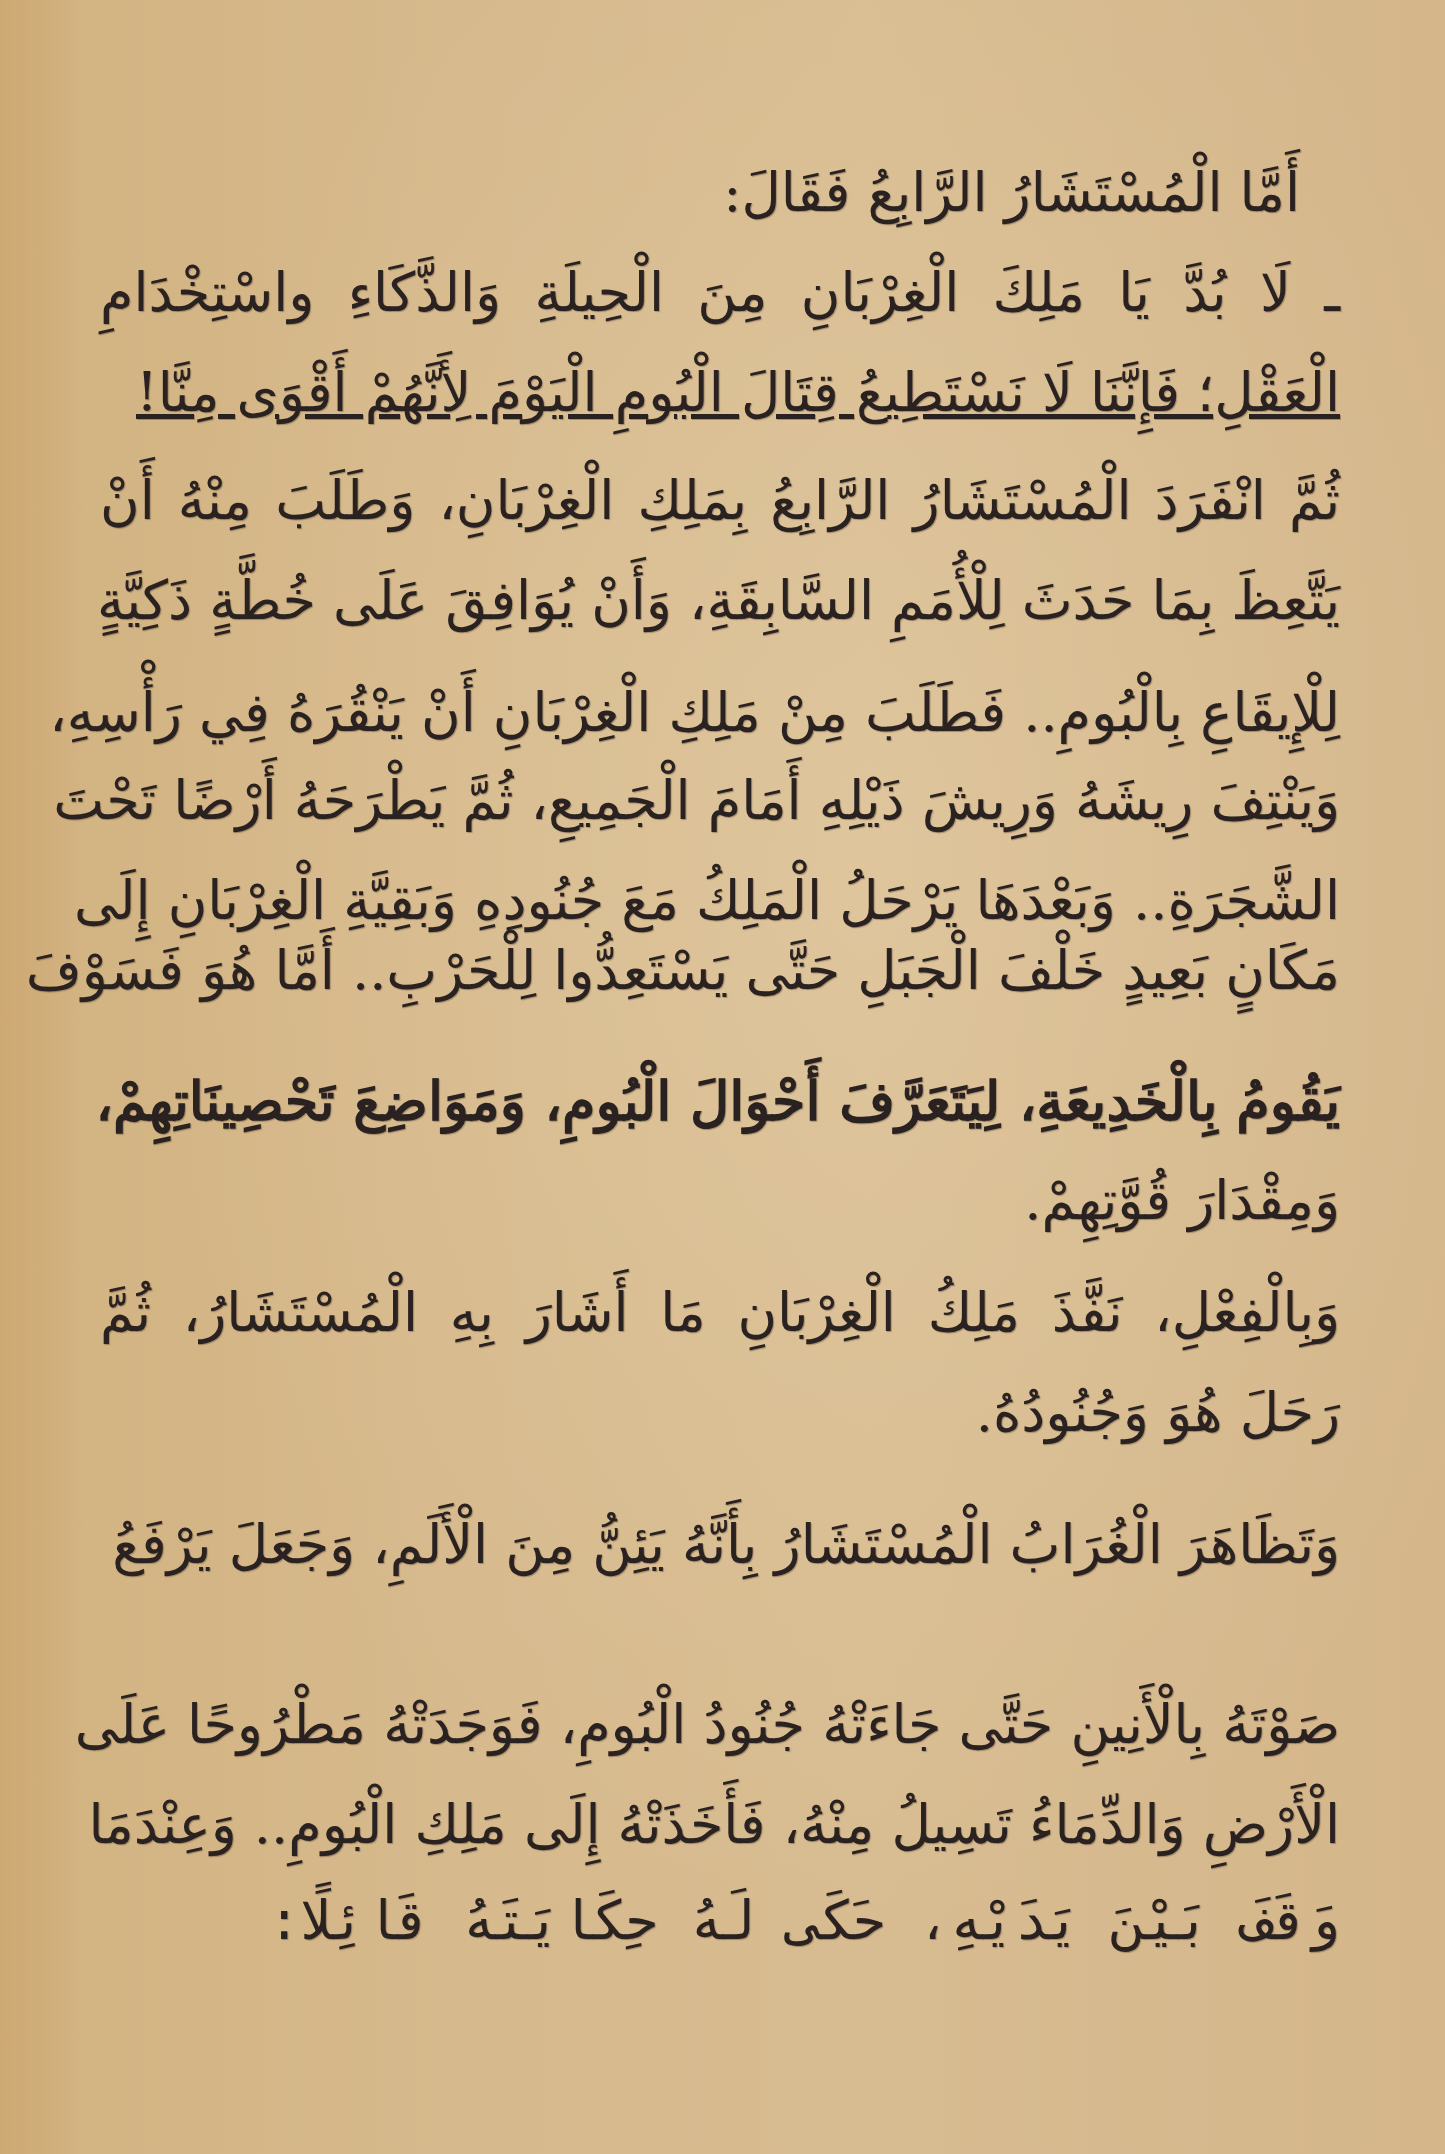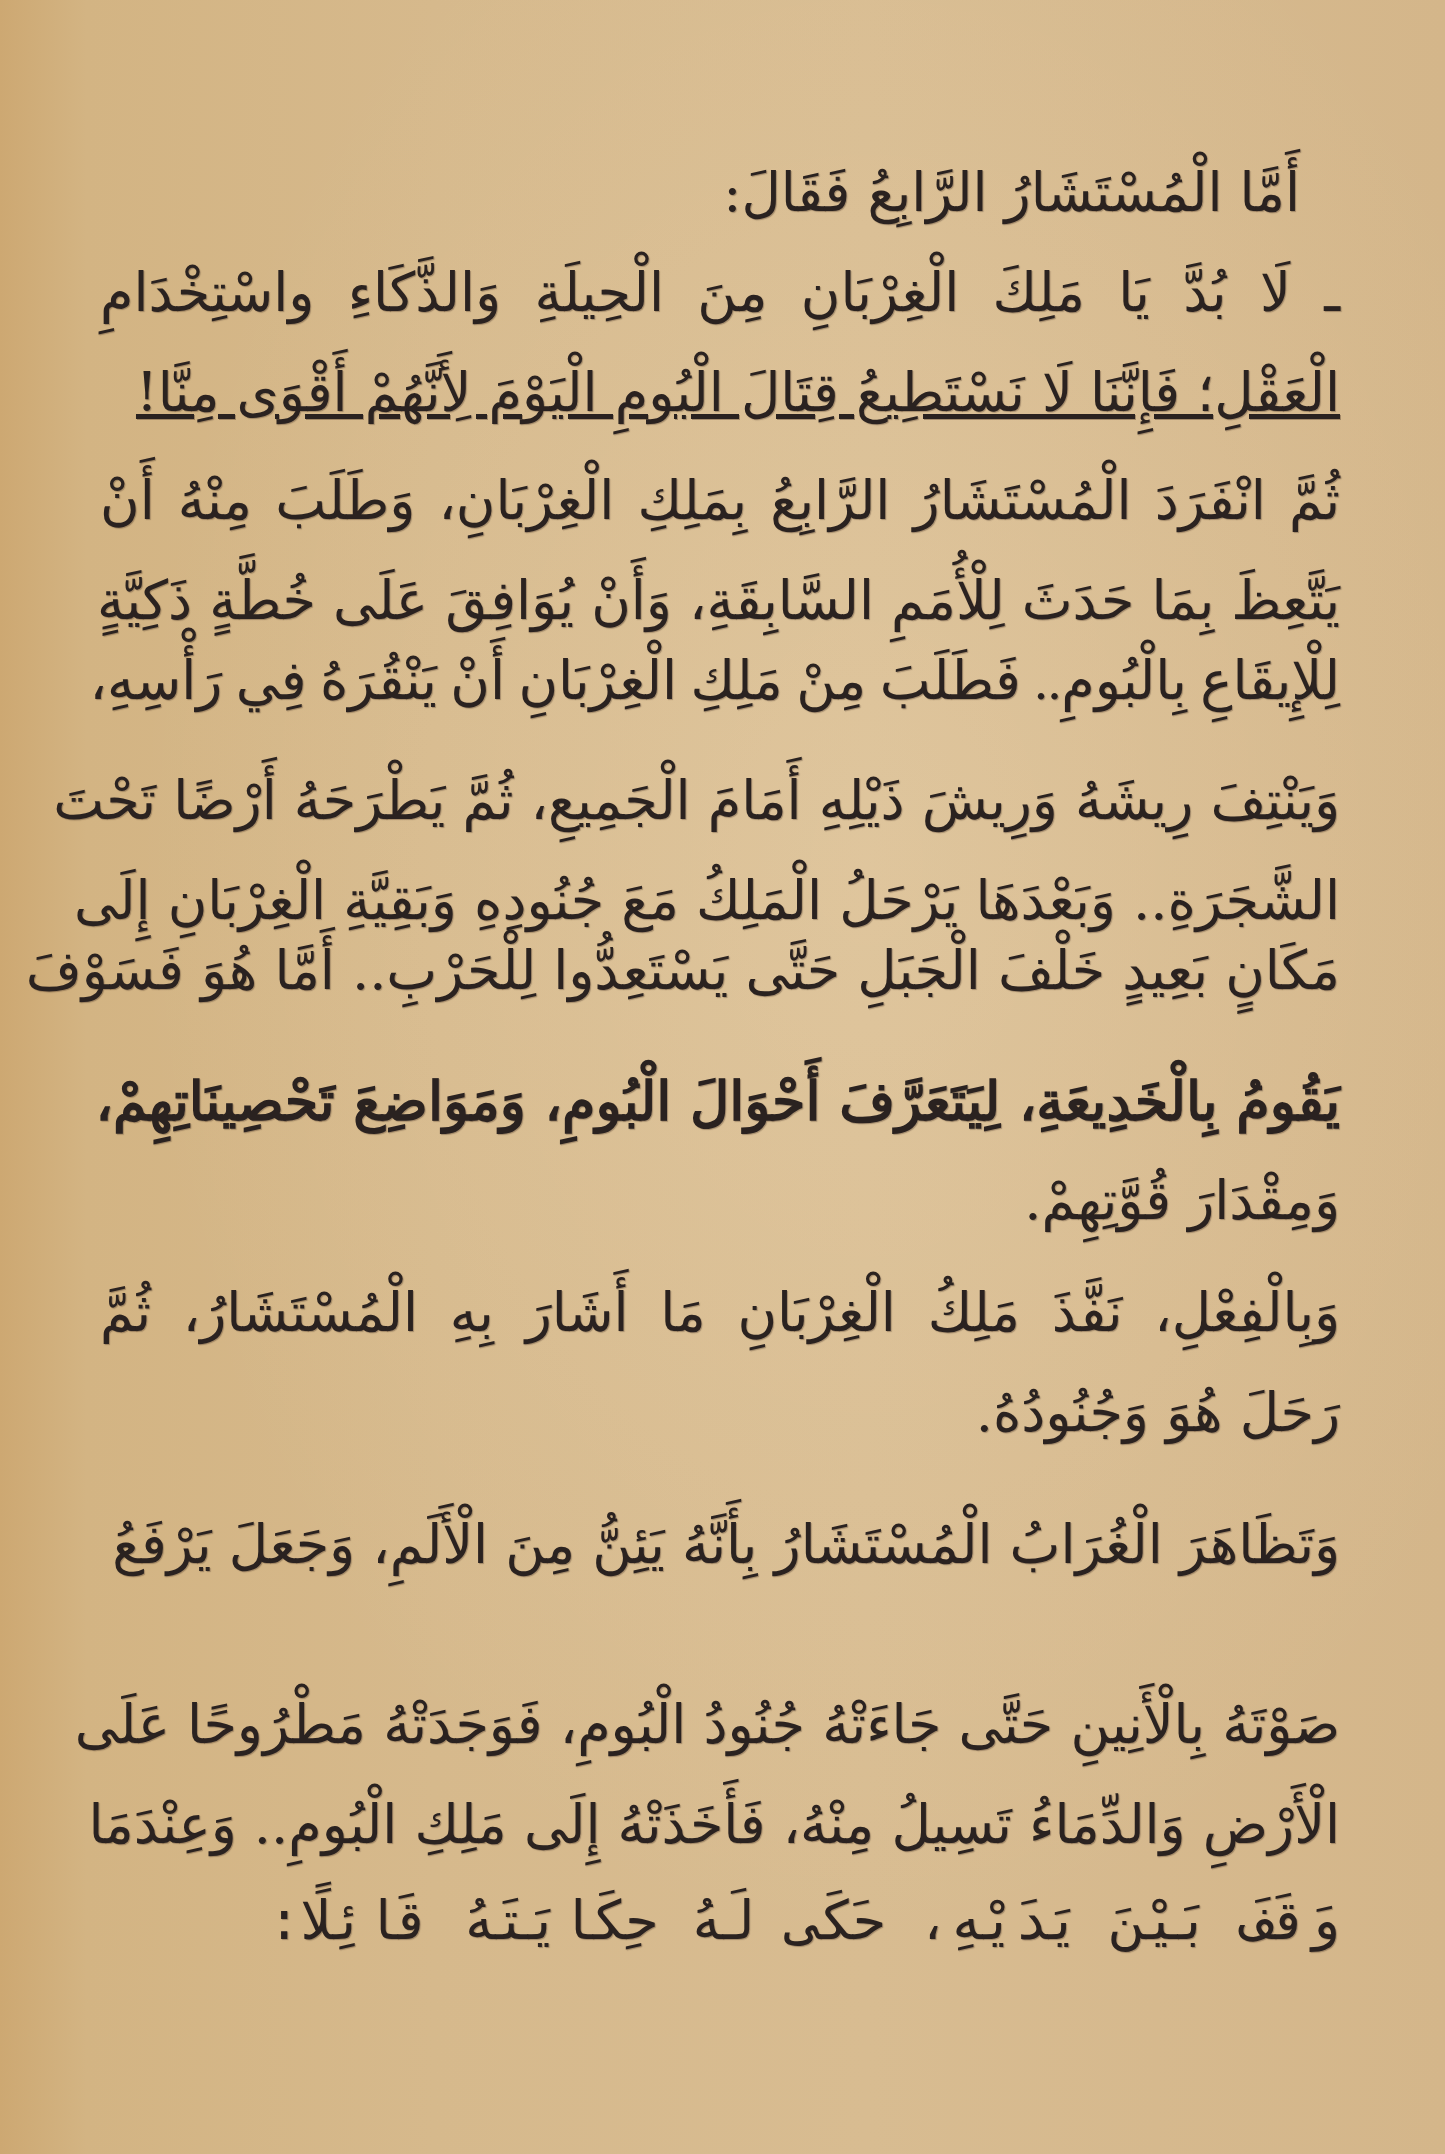--- a/index.html
+++ b/index.html
@@ -53,23 +53,23 @@
 <body>
 
 <div class="page">
   <div class="text-block">
 
     <div class="line indent" style="top:148px;">أَمَّا الْمُسْتَشَارُ الرَّابِعُ فَقَالَ:</div>
 
     <div class="line justify" style="top:248px;">ـ لَا بُدَّ يَا مَلِكَ الْغِرْبَانِ مِنَ الْحِيلَةِ وَالذَّكَاءِ واسْتِخْدَامِ</div>
     <div class="line" style="top:348px;text-decoration:underline;">الْعَقْلِ؛ فَإِنَّنَا لَا نَسْتَطِيعُ قِتَالَ الْبُومِ الْيَوْمَ لِأَنَّهُمْ أَقْوَى مِنَّا!</div>
 
-    <div class="line justify" style="top:456px;">ثُمَّ انْفَرَدَ الْمُسْتَشَارُ الرَّابِعُ بِمَلِكِ الْغِرْبَانِ، وَطَلَبَ مِنْهُ أَنْ</div>
+    <div class="line justify" style="top:456px;font-family:Liberation Serif, serif;">ثُمَّ انْفَرَدَ الْمُسْتَشَارُ الرَّابِعُ بِمَلِكِ الْغِرْبَانِ، وَطَلَبَ مِنْهُ أَنْ</div>
     <div class="line justify" style="top:556px;">يَتَّعِظَ بِمَا حَدَثَ لِلْأُمَمِ السَّابِقَةِ، وَأَنْ يُوَافِقَ عَلَى خُطَّةٍ ذَكِيَّةٍ</div>
-    <div class="line justify" style="top:636px;font-family:Liberation Serif, serif;">لِلْإِيقَاعِ بِالْبُومِ.. فَطَلَبَ مِنْ مَلِكِ الْغِرْبَانِ أَنْ يَنْقُرَهُ فِي رَأْسِهِ،</div>
+    <div class="line justify" style="top:668px;">لِلْإِيقَاعِ بِالْبُومِ.. فَطَلَبَ مِنْ مَلِكِ الْغِرْبَانِ أَنْ يَنْقُرَهُ فِي رَأْسِهِ،</div>
     <div class="line justify" style="top:756px;">وَيَنْتِفَ رِيشَهُ وَرِيشَ ذَيْلِهِ أَمَامَ الْجَمِيعِ، ثُمَّ يَطْرَحَهُ أَرْضًا تَحْتَ</div>
     <div class="line justify" style="top:856px;">الشَّجَرَةِ.. وَبَعْدَهَا يَرْحَلُ الْمَلِكُ مَعَ جُنُودِهِ وَبَقِيَّةِ الْغِرْبَانِ إِلَى</div>
     <div class="line justify" style="top:926px;">مَكَانٍ بَعِيدٍ خَلْفَ الْجَبَلِ حَتَّى يَسْتَعِدُّوا لِلْحَرْبِ.. أَمَّا هُوَ فَسَوْفَ</div>
     <div class="line justify" style="top:1056px;font-weight:bold;">يَقُومُ بِالْخَدِيعَةِ، لِيَتَعَرَّفَ أَحْوَالَ الْبُومِ، وَمَوَاضِعَ تَحْصِينَاتِهِمْ،</div>
     <div class="line" style="top:1156px;">وَمِقْدَارَ قُوَّتِهِمْ.</div>
 
     <div class="line justify" style="top:1268px;">وَبِالْفِعْلِ، نَفَّذَ مَلِكُ الْغِرْبَانِ مَا أَشَارَ بِهِ الْمُسْتَشَارُ، ثُمَّ</div>
     <div class="line" style="top:1368px;">رَحَلَ هُوَ وَجُنُودُهُ.</div>
 
     <div class="line justify" style="top:1500px;margin-left:33px;">وَتَظَاهَرَ الْغُرَابُ الْمُسْتَشَارُ بِأَنَّهُ يَئِنُّ مِنَ الْأَلَمِ، وَجَعَلَ يَرْفَعُ</div>

